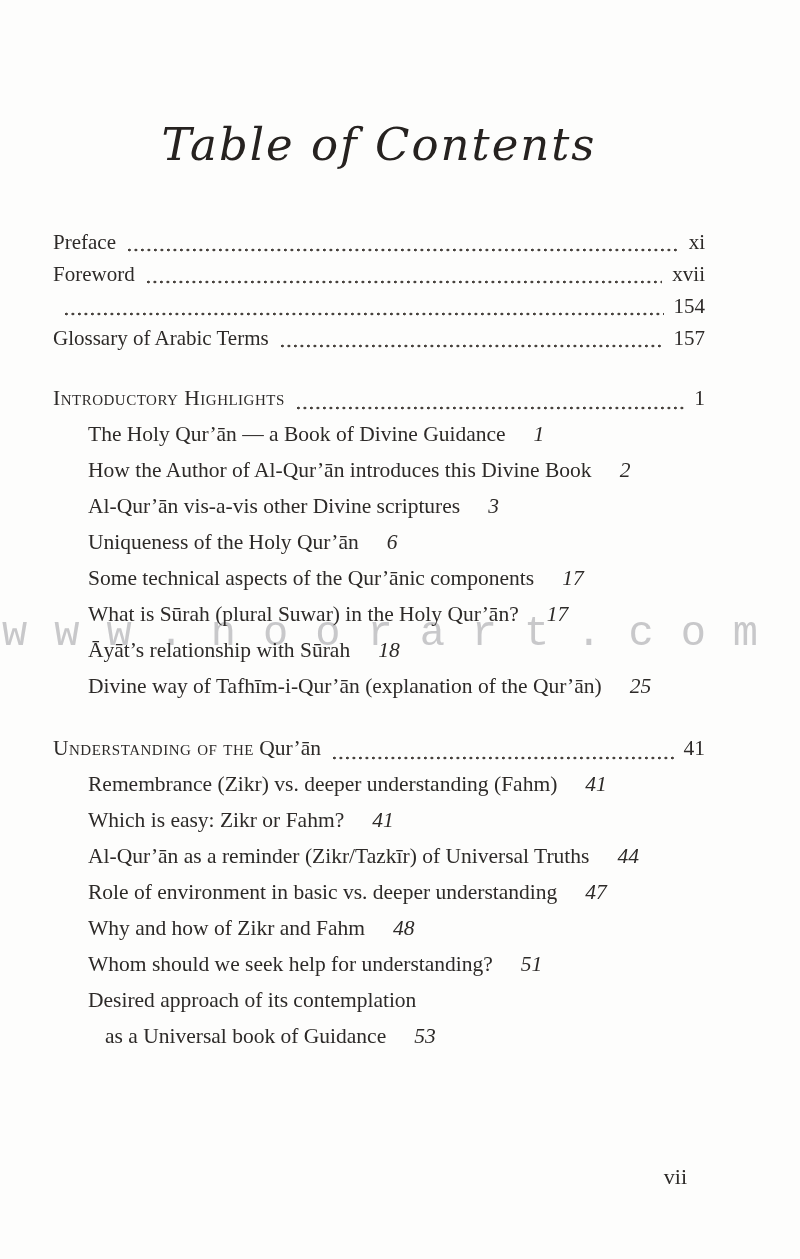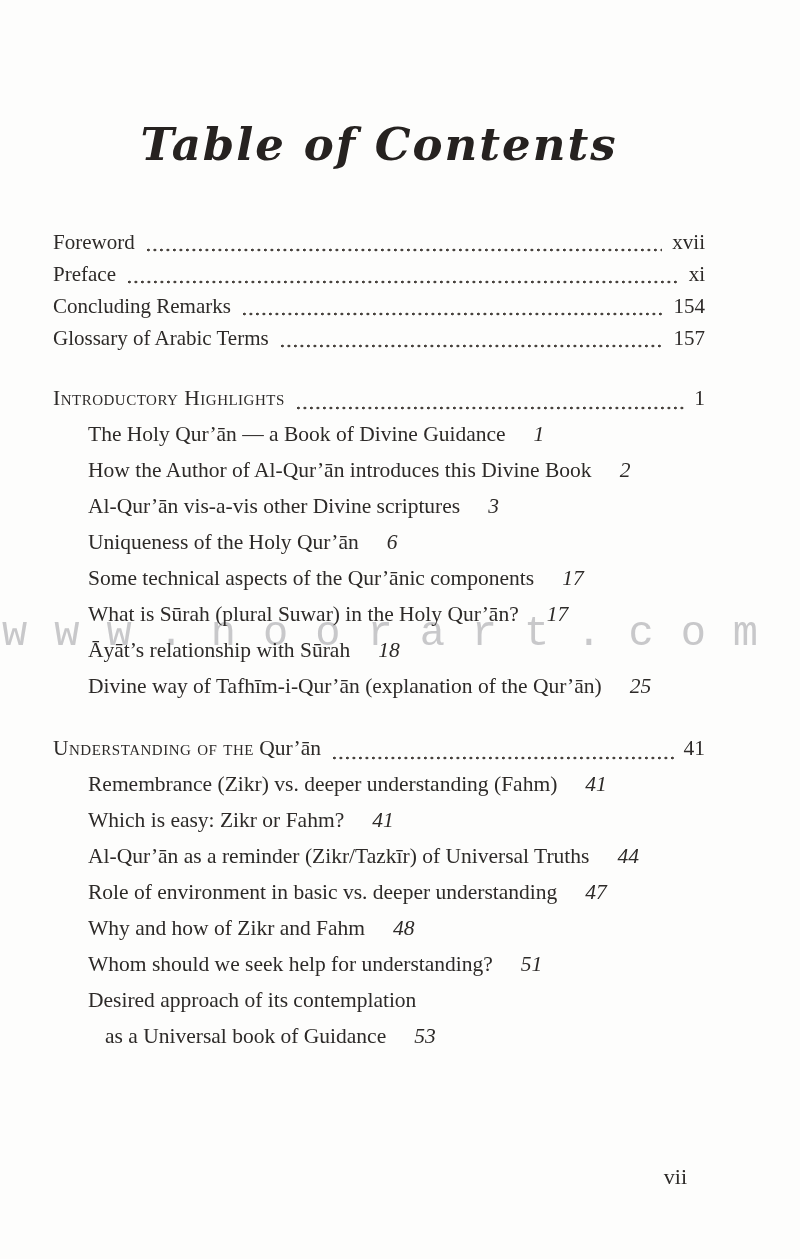--- a/index.html
+++ b/index.html
@@ -32,21 +32,21 @@
     padding: 0 95px 0 53px;
   }
   .toc-title {
     margin: 88px 0 0 0;
     height: 112px;
     display: flex;
     align-items: center;
     justify-content: center;
     font-family: "DejaVu Serif", serif;
     font-style: italic;
-    font-weight: 700;
+    font-weight: 400;
     font-size: 45px;
     letter-spacing: 2px;
     color: #262220;
   }
   .front-matter { margin-top: 26px; }
   .row {
     display: flex;
     align-items: baseline;
     height: 32px;
     line-height: 32px;
@@ -90,33 +90,32 @@
 </style>
 </head>
 <body>
 
 <div class="page">
   <div class="watermark">www.noorart.com</div>
   <div class="content">
     <h1 class="toc-title">Table of Contents</h1>
     <div class="front-matter">
   <div class="row">
+    <span class="label">Preface</span>
+    <span class="leader"></span>
+    <span class="pagenum">xi</span>
+  </div>
+
+  <div class="row">
     <span class="label">Foreword</span>
     <span class="leader"></span>
     <span class="pagenum">xvii</span>
   </div>
 
   <div class="row">
-    <span class="label">Preface</span>
-    <span class="leader"></span>
-    <span class="pagenum">xi</span>
-  </div>
-
-  <div class="row">
-    <span class="label">Concluding Remarks</span>
     <span class="leader"></span>
     <span class="pagenum">154</span>
   </div>
 
   <div class="row">
     <span class="label">Glossary of Arabic Terms</span>
     <span class="leader"></span>
     <span class="pagenum">157</span>
   </div>
 </div>

